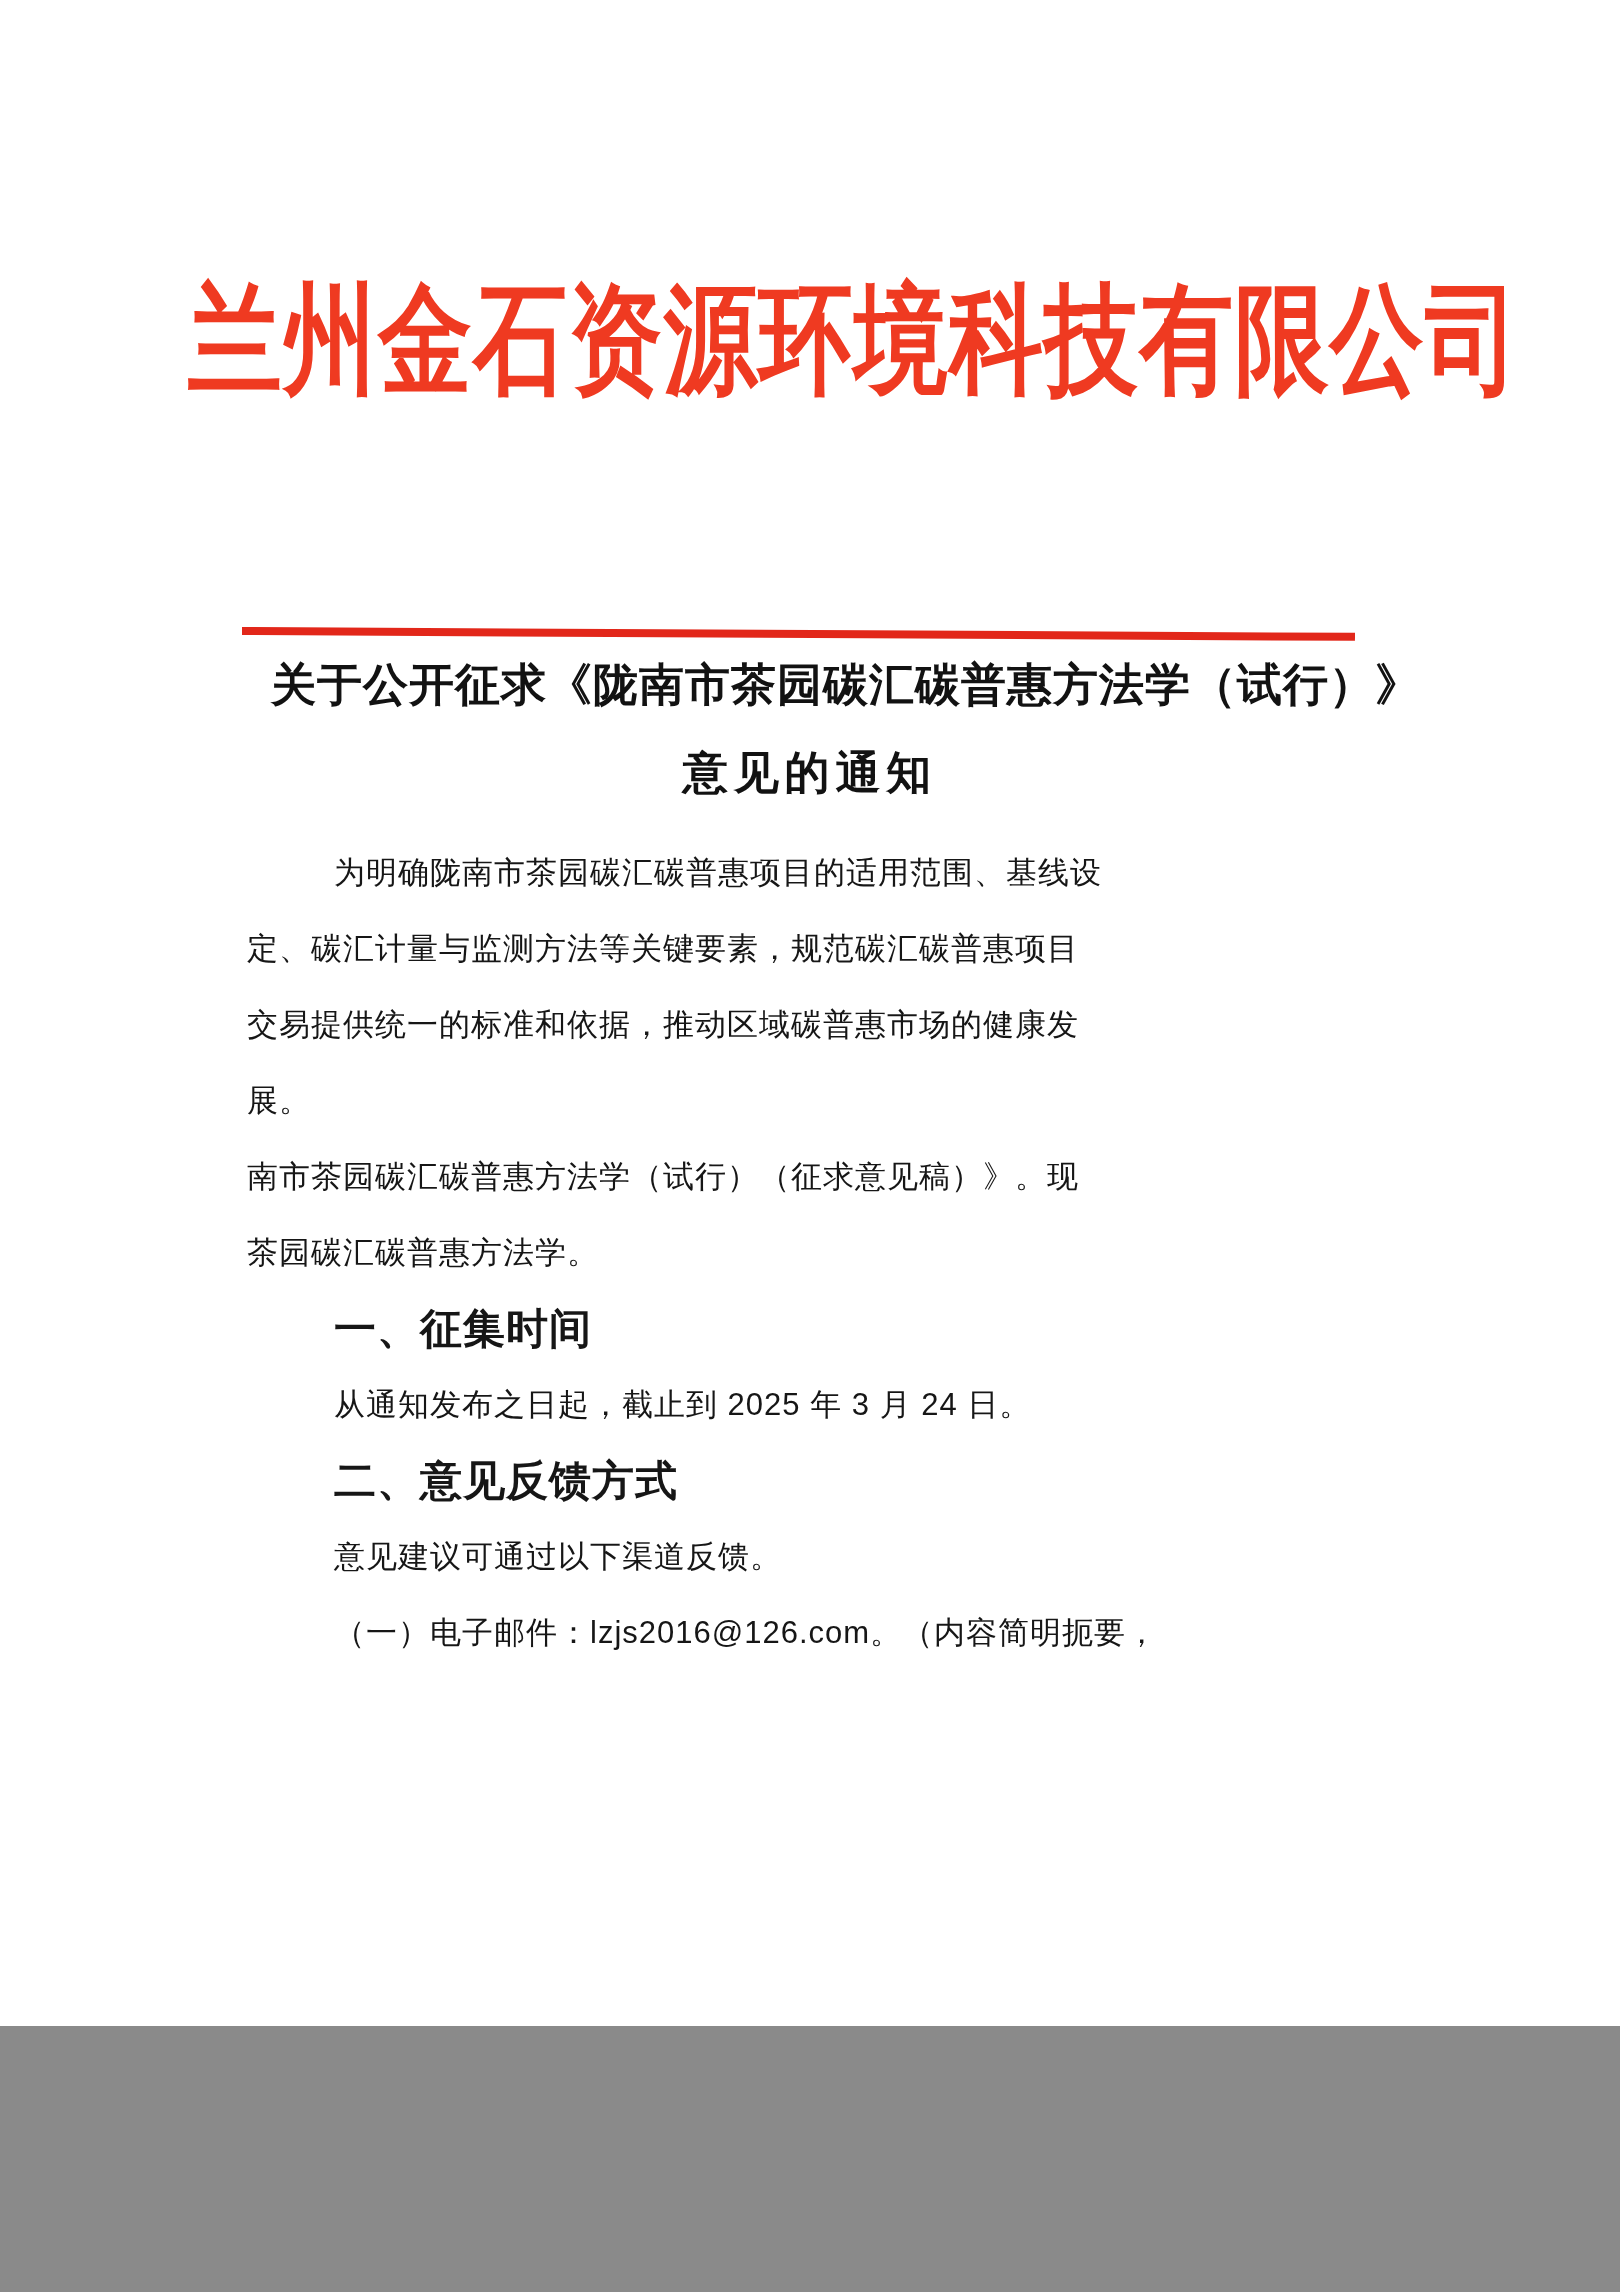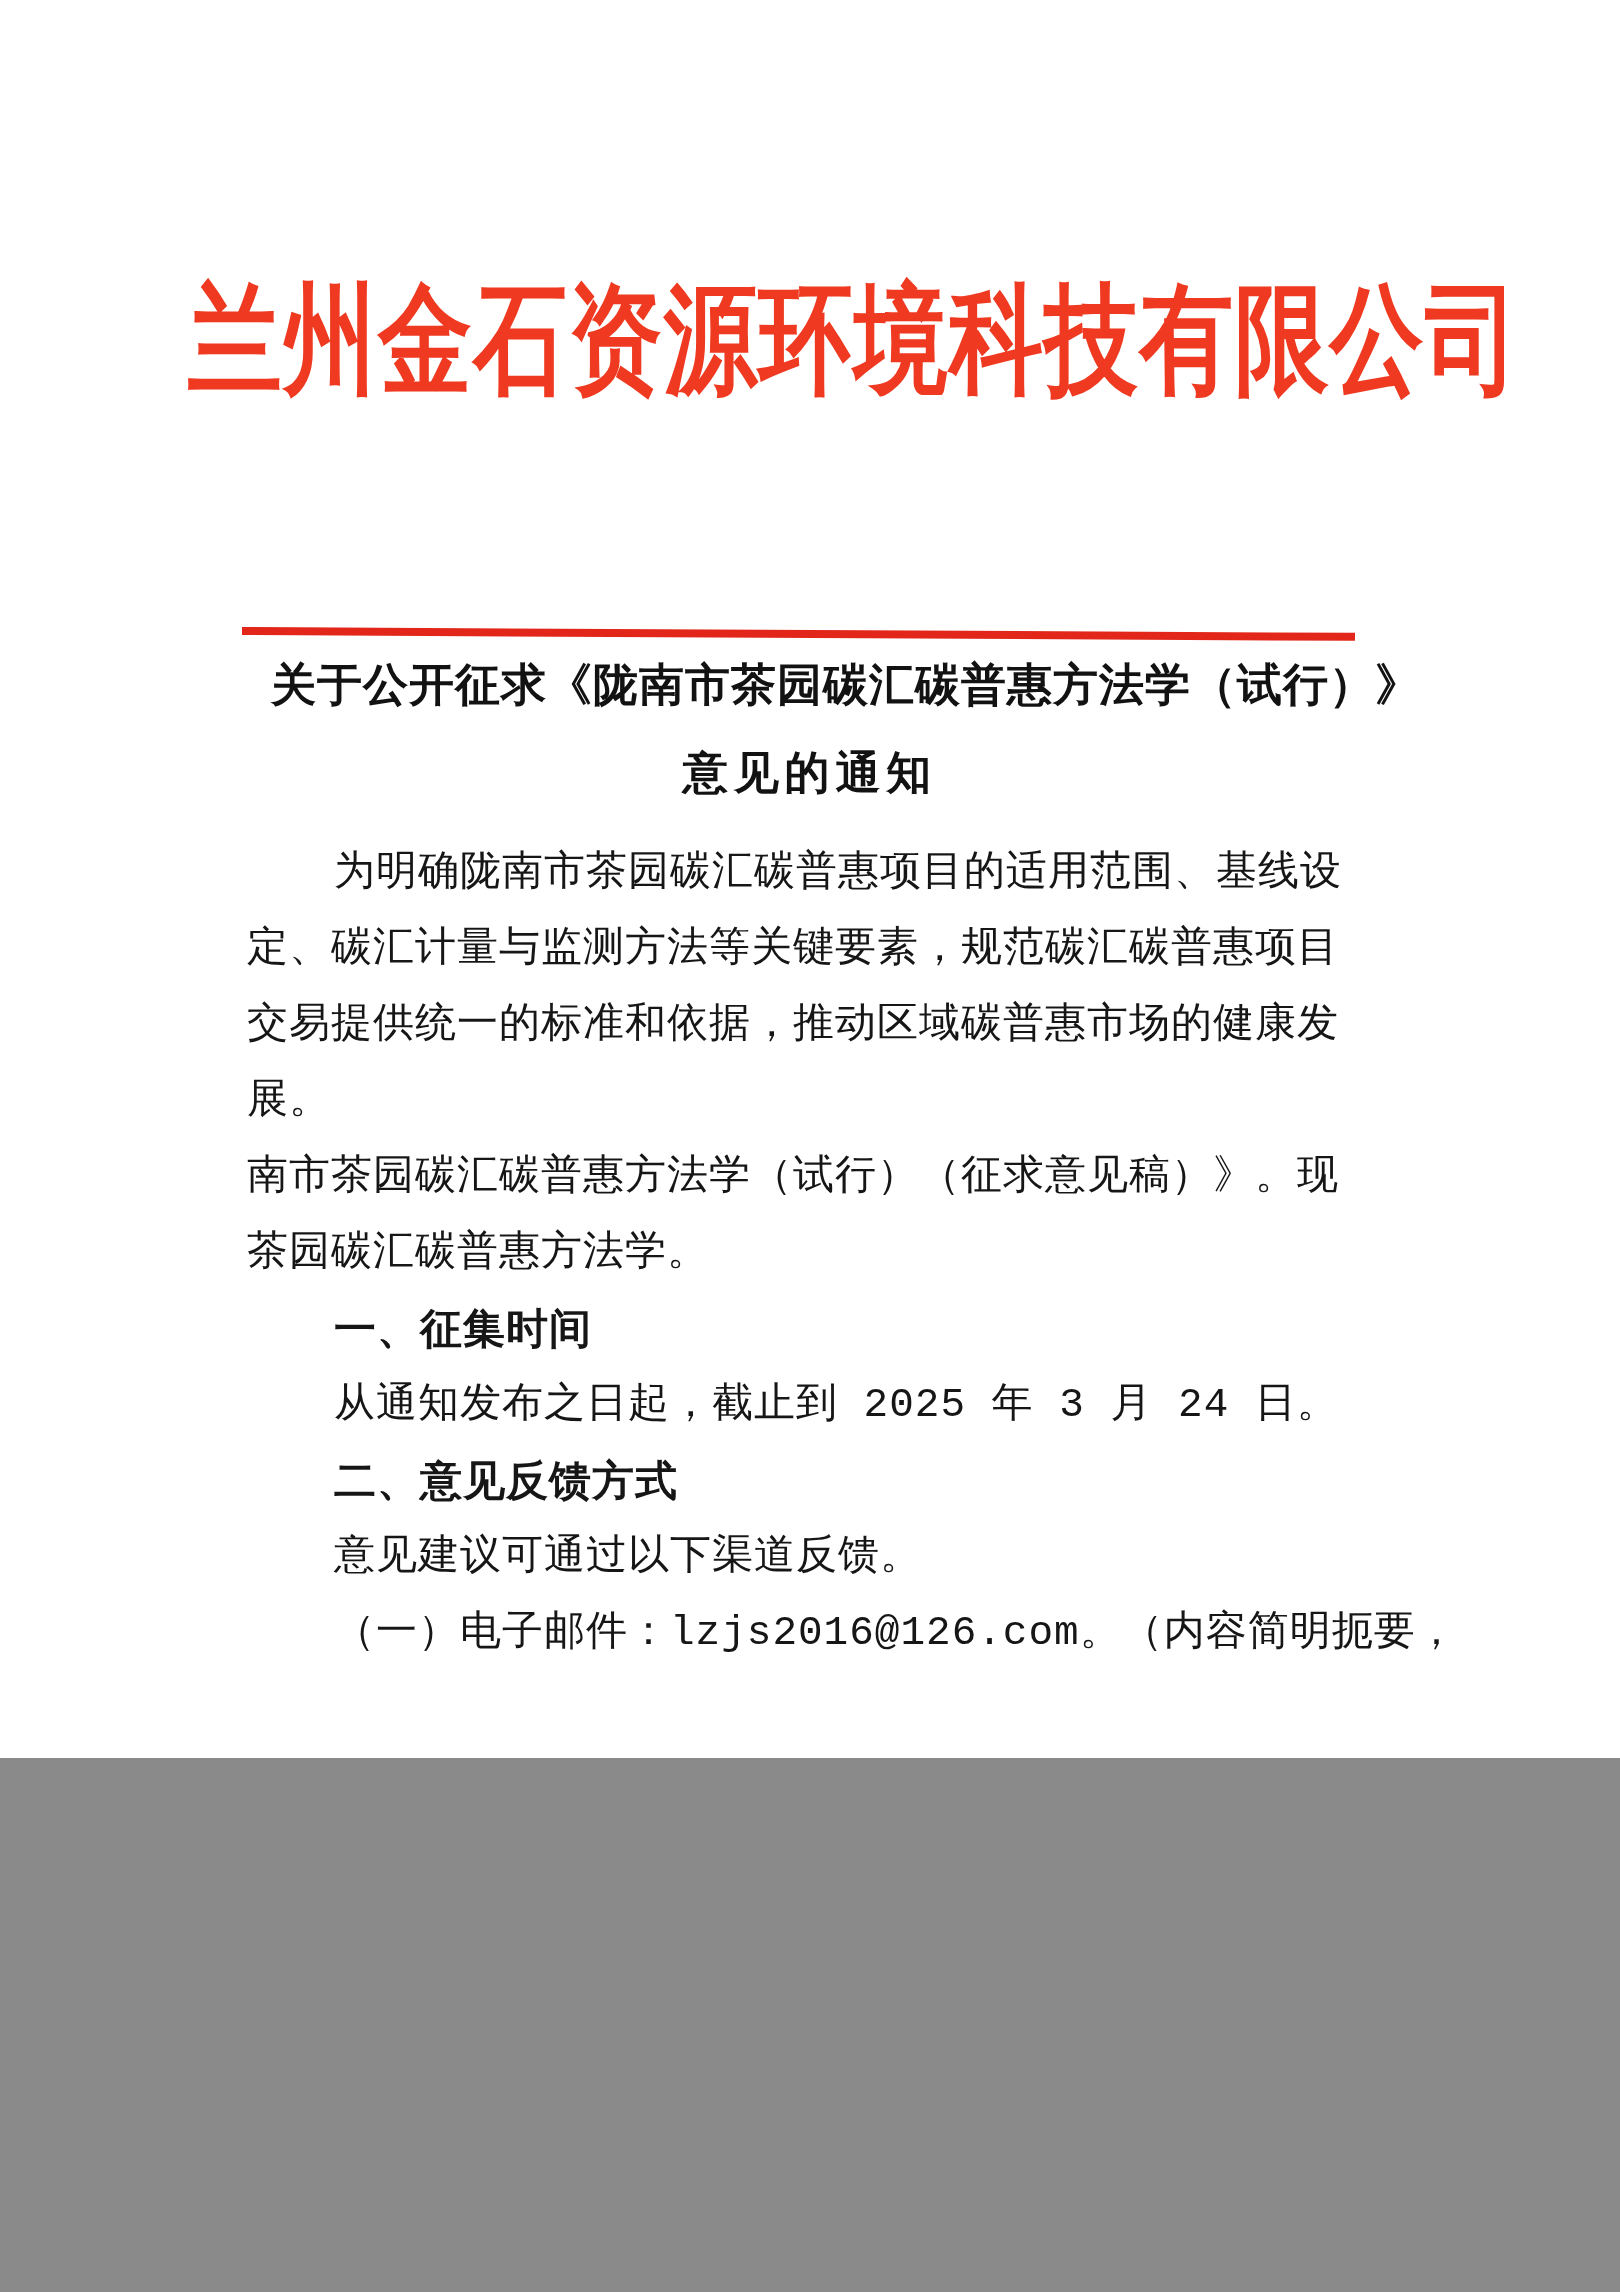--- a/index.html
+++ b/index.html
@@ -3,21 +3,21 @@
 <meta charset="utf-8">
 <style>
   html, body {
     margin: 0;
     padding: 0;
     background: #8a8a8a;
   }
   .page {
     position: relative;
     width: 1620px;
-    height: 1758px;
+    height: 2026px;
     margin: 0 auto;
     background: #ffffff;
     overflow: hidden;
     font-family: "Liberation Serif", "DejaVu Serif", serif;
   }
   
   .letterhead {
     position: absolute;
     top: 272px;
     left: 0;
@@ -69,25 +69,25 @@
   
   .body-block {
     position: absolute;
     left: 247px;
     top: 835px;
     width: 1108px;
   }
   .line {
     height: 76px;
     line-height: 76px;
-    font-size: 41px;
+    font-size: 31px;
     letter-spacing: 1px;
     white-space: nowrap;
     color: #161616;
-    font-family: Liberation Mono, monospace;
+    font-family: Liberation Sans, sans-serif;
   }
   .line.indent {
     padding-left: 87px;
   }
   .line.hei-bold {
     font-family: "Liberation Sans", "DejaVu Sans", sans-serif;
     font-weight: bold;
     font-size: 42px;
   }
 </style>

